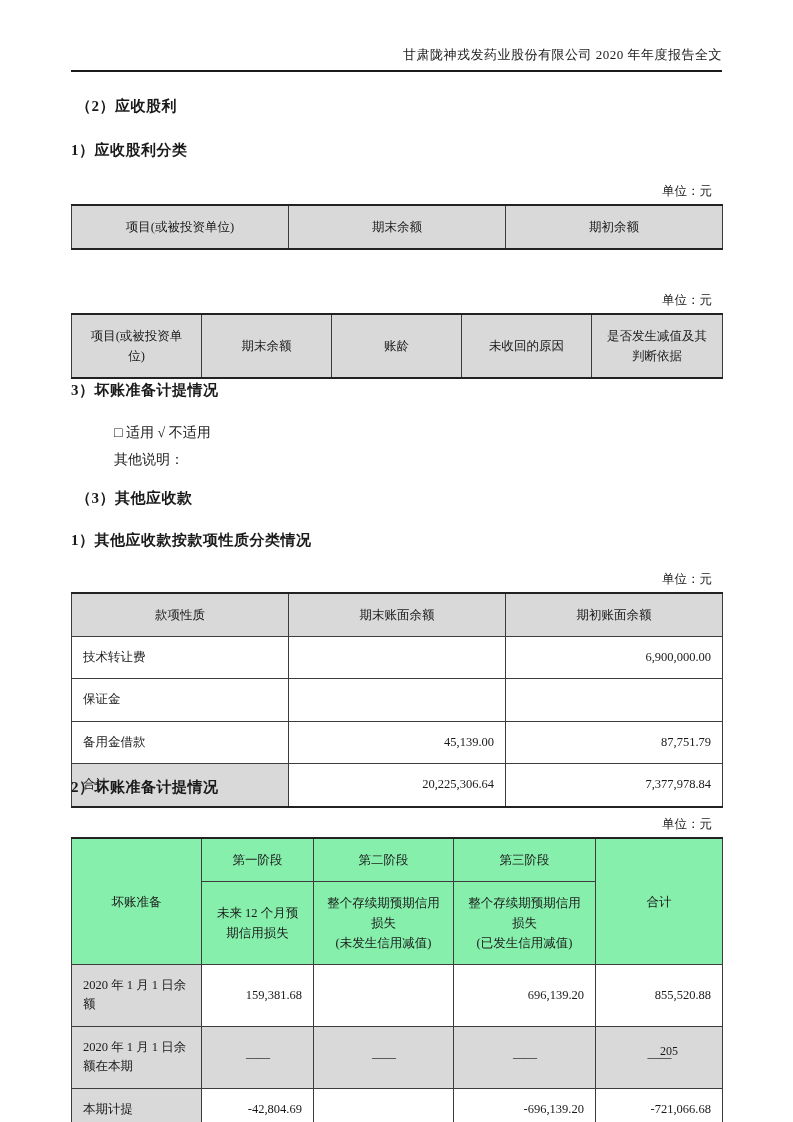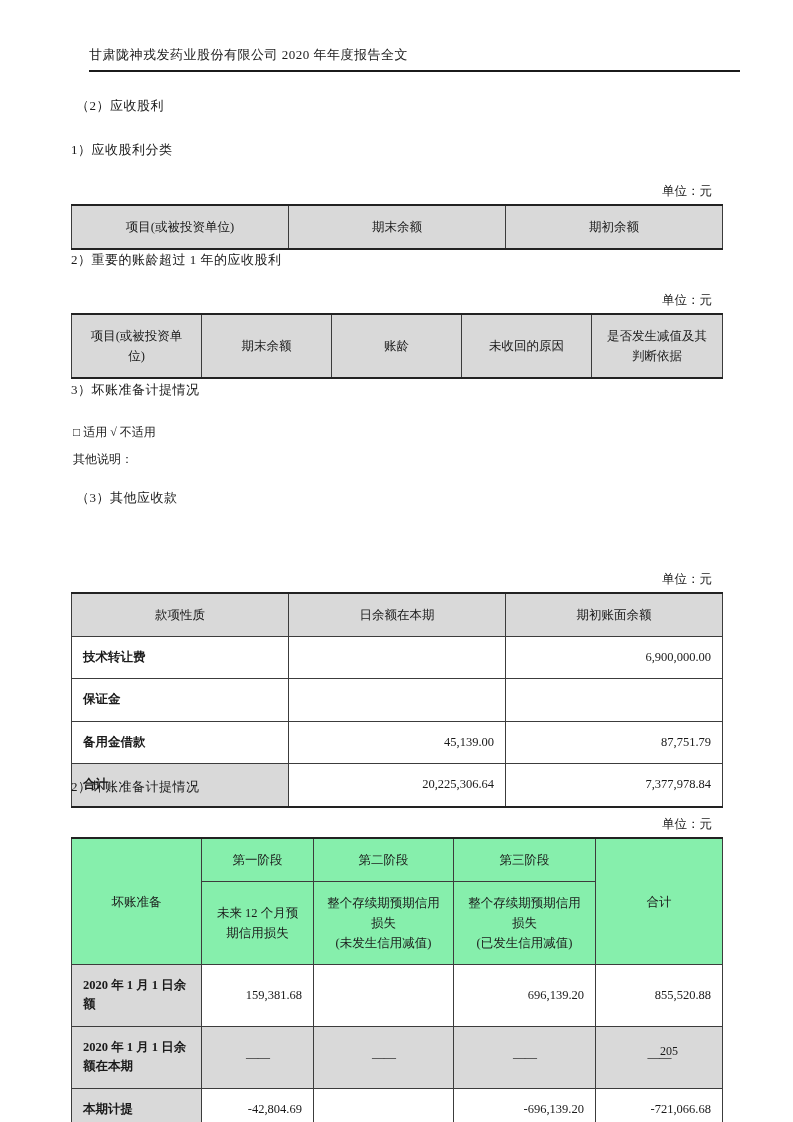--- a/index.html
+++ b/index.html
@@ -7,38 +7,38 @@
     position:relative;
     width:793px; height:1122px;
     margin:0 auto;
     background:#ffffff;
     font-family:"Liberation Serif","DejaVu Serif",serif;
     color:#1a1a1a;
     overflow:hidden;
   }
   .abs { position:absolute; }
   .doc-header {
-    left:89px; top:46px; width:651px; height:24px;
-    text-align:left; font-size:13px; letter-spacing:0.5px;
+    left:71px; top:46px; width:651px; height:24px;
+    text-align:right; font-size:13px; letter-spacing:0.5px;
     border-bottom:2px solid #1b1b1b;
   }
-  .sec-title { font-size:13px; font-weight:normal; letter-spacing:0.5px; white-space:nowrap; }
-  .plain { font-size:12px; }
+  .sec-title { font-size:15px; font-weight:bold; letter-spacing:0.5px; white-space:nowrap; }
+  .plain { font-size:14px;margin-left:41px; }
   .unit { left:71px; width:641px; text-align:right; font-size:12.5px; }
   .tbl {
     position:absolute; left:71px;
     border-collapse:collapse; table-layout:fixed;
     font-size:12.5px;
     border:1px solid #222;
     border-top-width:2px; border-bottom-width:2px;
   }
   .tbl th, .tbl td { border:1px solid #3c3c3c; overflow:hidden; padding:11px; }
   .tbl th { background:#d9d9d9; font-weight:normal; text-align:center; line-height:1.6; }
   .t4 th { background:#86efac; }
-  .lbl { text-align:left; padding-left:5px; line-height:1.55;font-weight:bold; }
+  .lbl { text-align:left; padding-left:5px; line-height:1.55; }
   .num { text-align:right; padding-right:3px; }
   .gray { background:#d9d9d9; }
   .wrap2 { white-space:pre-line; line-height:1.8; }
   .dash { text-align:center; color:#4d4d4d; letter-spacing:-1px; font-weight:bold; }
   .page-num { font-size:12px; }
 </style>
 </head>
 <body>
 
 <div class="page">
@@ -61,21 +61,20 @@
       </colgroup>
     <tbody>
         <tr style="height:30px">
       <th>项目(或被投资单位)</th>
       <th>期末余额</th>
       <th>期初余额</th>
     </tr>
   </tbody>
     </table>
 
-  <div class="abs sec-title" style="left:71px; top:251px;">2）重要的账龄超过 1 年的应收股利</div>
 
   <div class="abs unit" style="top:292px;">单位：元</div>
 
   <table class="tbl" style="top:313px; width:651px;">
     <colgroup>
         <col style="width:130px">
         <col style="width:130px">
         <col style="width:130px">
         <col style="width:130px">
         <col style="width:131px">
@@ -92,33 +91,34 @@
     </table>
 
   <div class="abs sec-title" style="left:71px; top:381px;">3）坏账准备计提情况</div>
 
   <div class="abs plain" style="left:73px; top:424px;">□ 适用 √ 不适用</div>
 
   <div class="abs plain" style="left:73px; top:451px;">其他说明：</div>
 
   <div class="abs sec-title" style="left:76px; top:489px;">（3）其他应收款</div>
 
+  <div class="abs sec-title" style="left:71px; top:531px;">1）其他应收款按款项性质分类情况</div>
 
   <div class="abs unit" style="top:571px;">单位：元</div>
 
   <table class="tbl" style="top:592px; width:651px;">
     <colgroup>
         <col style="width:217px">
         <col style="width:217px">
         <col style="width:217px">
       </colgroup>
     <tbody>
         <tr style="height:21px">
       <th>款项性质</th>
-      <th>日余额在本期</th>
+      <th>期末账面余额</th>
       <th>期初账面余额</th>
     </tr>
     <tr style="height:28px">
       <td class="lbl">技术转让费</td>
       <td class="num"></td>
       <td class="num">6,900,000.00</td>
     </tr>
     <tr style="height:27px">
       <td class="lbl">保证金</td>
       <td class="num"></td>

